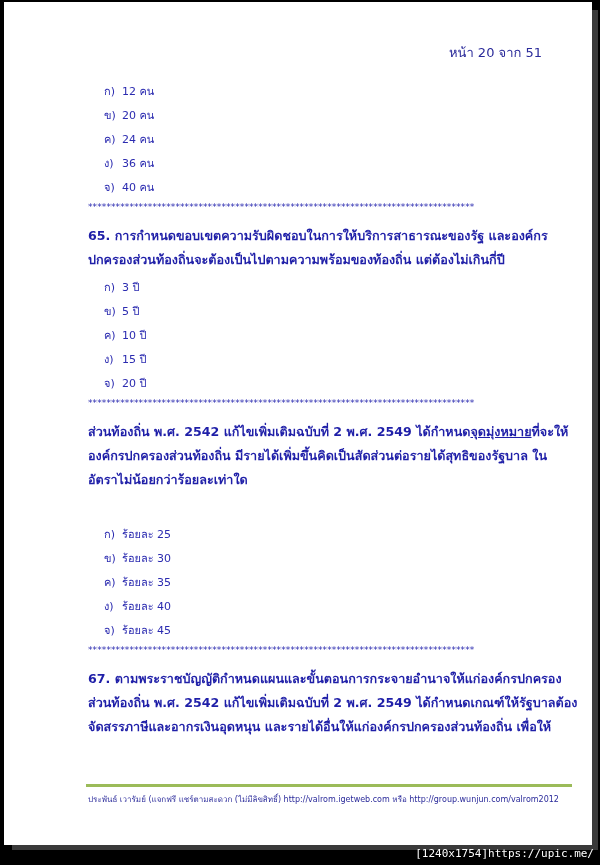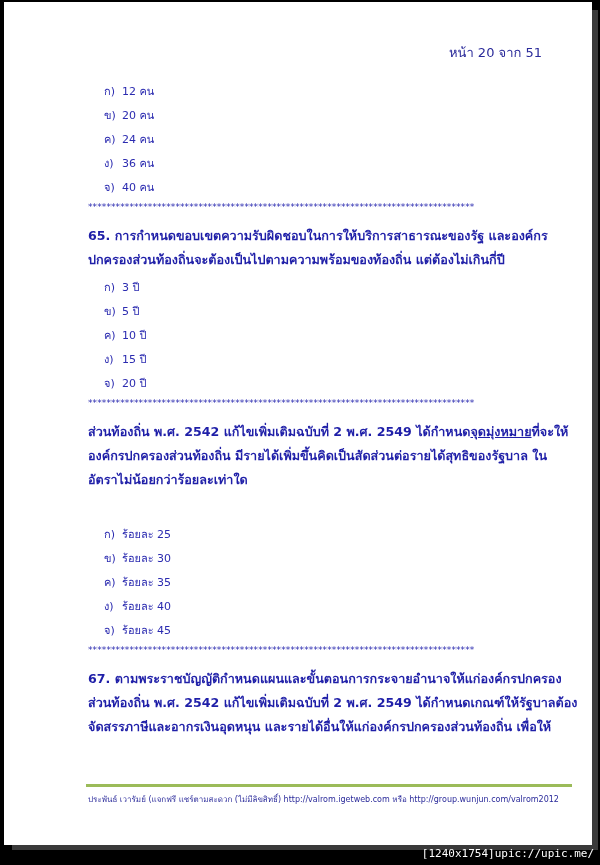--- a/index.html
+++ b/index.html
@@ -146,13 +146,13 @@
 
 <div class="footer-rule"></div>
 <div class="footer-text">
   <span class="b">ประพันธ์ เวารัมย์</span>
   <span>(แจกฟรี แชร์ตามสะดวก (ไม่มีลิขสิทธิ์)</span>
   <span class="b">http://valrom.igetweb.com</span>
   <span>หรือ</span>
   <span class="b">http://group.wunjun.com/valrom2012</span>
 </div>
 
-<div class="watermark">[1240x1754]upic://upic.me/</div>
+<div class="watermark">[1240x1754]https://upic.me/</div>
 
 </body></html>

